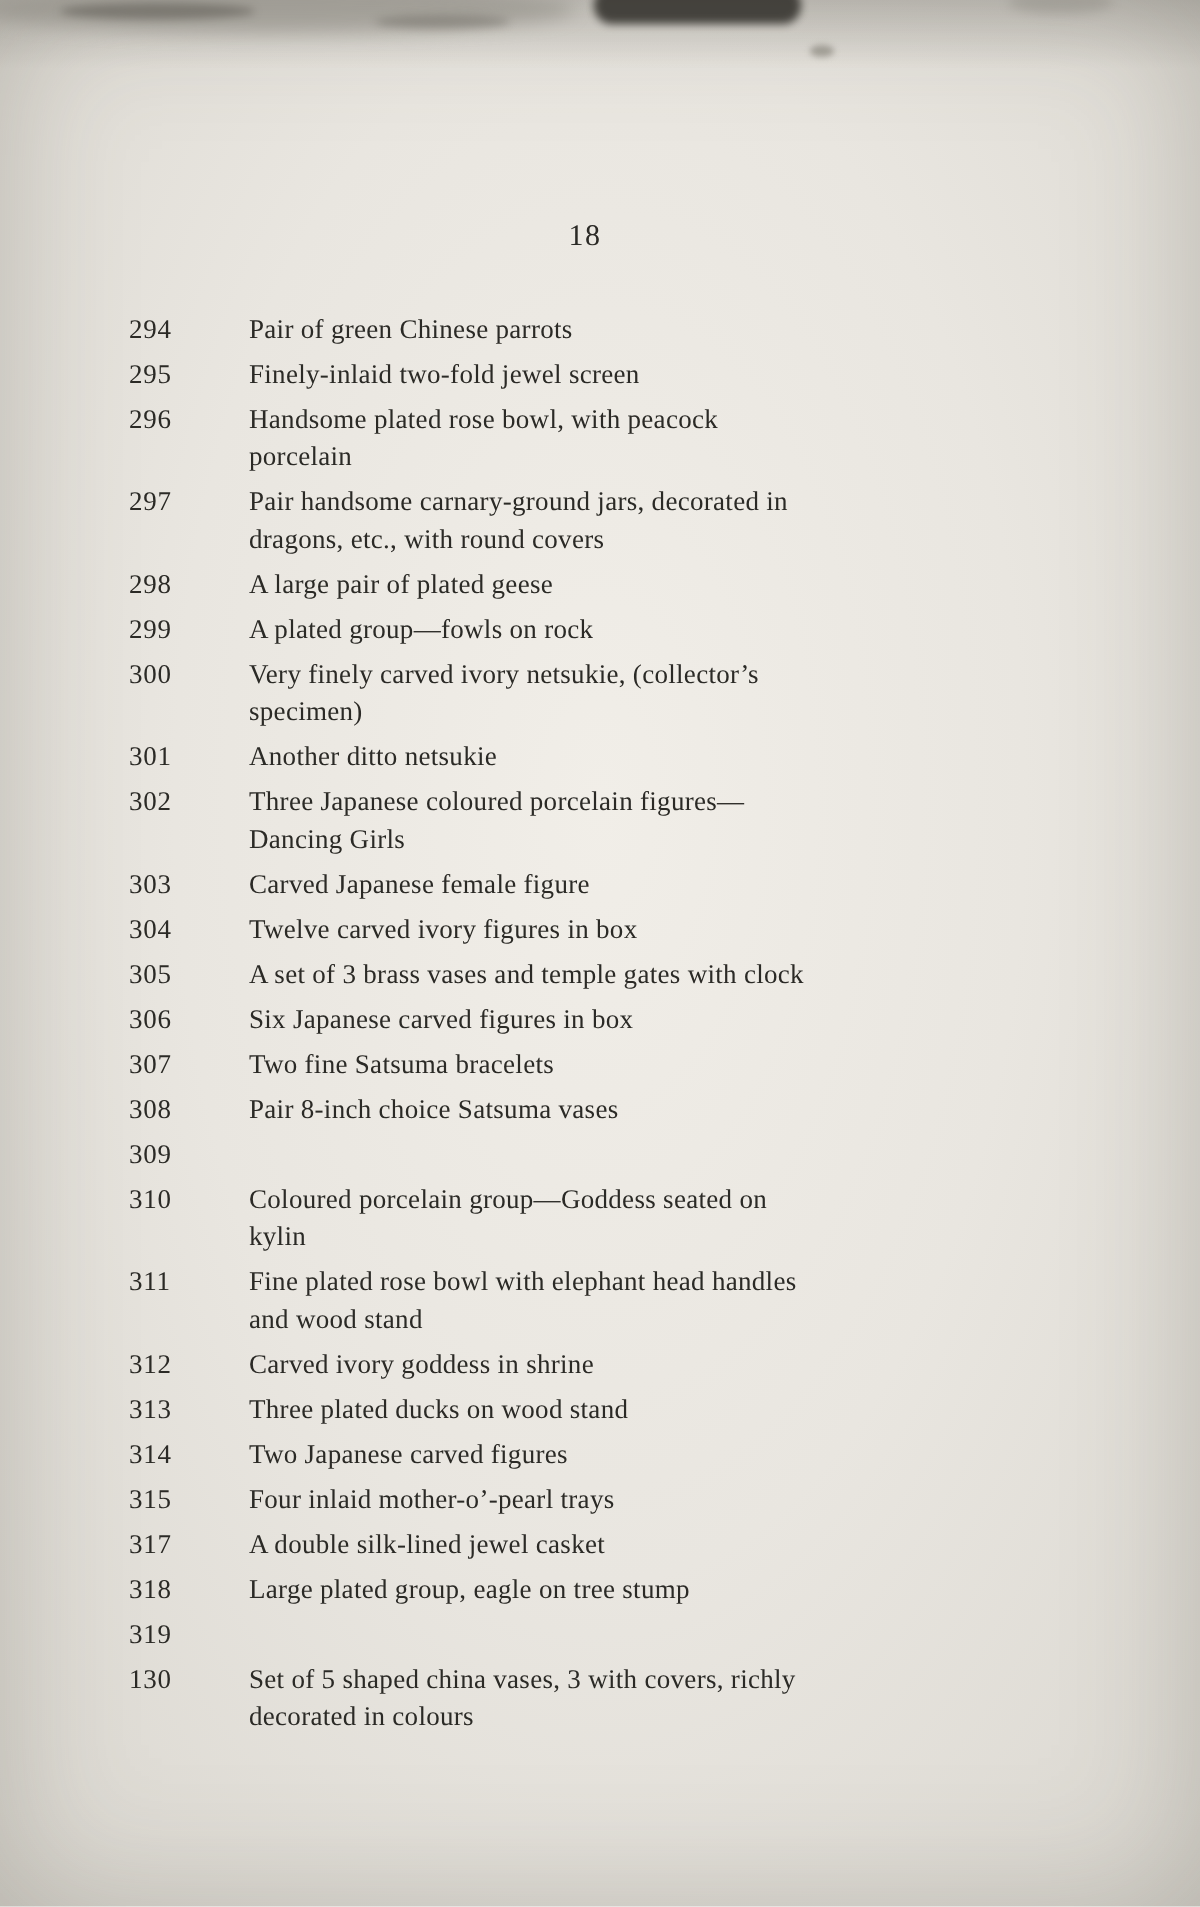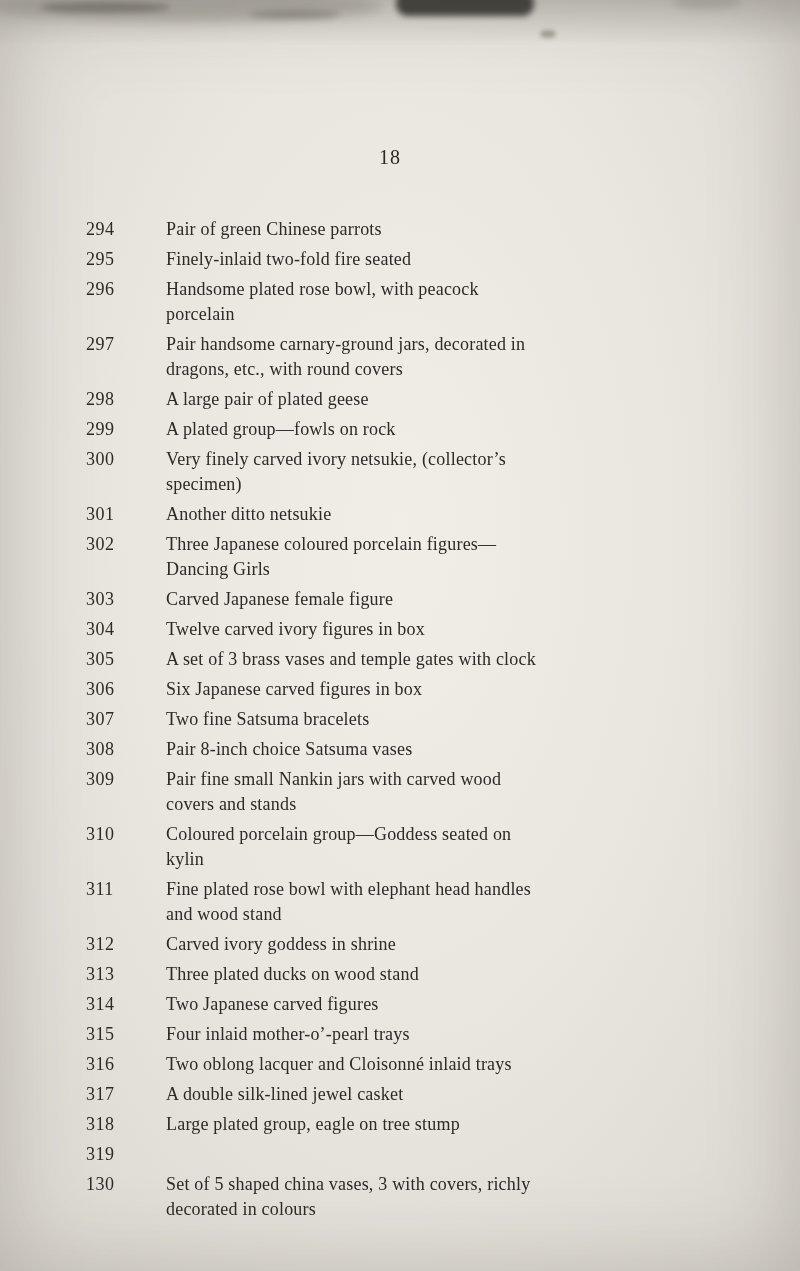--- a/index.html
+++ b/index.html
@@ -44,21 +44,21 @@
     top: 146px;
     left: 0;
     right: 20px;
     text-align: center;
     font-size: 20px;
     letter-spacing: 1px;
     font-family: Liberation Serif, serif;
   }
   .lot-list {
     position: absolute;
-    top: 217px;
+    top: 207px;
     left: 86px;
     width: 662px;
     font-family: Liberation Serif, serif;
   }
   .lot-row {
     display: flex;
     align-items: flex-start;
     margin-bottom: 5px;
   }
   .lot-num {
@@ -92,21 +92,21 @@
   <div class="page-number">18</div>
 
   <div class="lot-list" id="lot-list">
   <div class="lot-row">
     <span class="lot-num">294</span>
     <span class="lot-text">Pair of green Chinese parrots</span>
   </div>
 
   <div class="lot-row">
     <span class="lot-num">295</span>
-    <span class="lot-text">Finely-inlaid two-fold fire seated</span>
+    <span class="lot-text">Finely-inlaid two-fold jewel screen</span>
   </div>
 
   <div class="lot-row">
     <span class="lot-num">296</span>
     <span class="lot-text">Handsome plated rose bowl, with peacock
 porcelain</span>
   </div>
 
   <div class="lot-row">
     <span class="lot-num">297</span>
@@ -166,22 +166,20 @@
     <span class="lot-text">Two fine Satsuma bracelets</span>
   </div>
 
   <div class="lot-row">
     <span class="lot-num">308</span>
     <span class="lot-text">Pair 8-inch choice Satsuma vases</span>
   </div>
 
   <div class="lot-row">
     <span class="lot-num">309</span>
-    <span class="lot-text">Pair fine small Nankin jars with carved wood
-covers and stands</span>
   </div>
 
   <div class="lot-row">
     <span class="lot-num">310</span>
     <span class="lot-text">Coloured porcelain group—Goddess seated on
 kylin</span>
   </div>
 
   <div class="lot-row">
     <span class="lot-num">311</span>
@@ -202,24 +200,20 @@
   <div class="lot-row">
     <span class="lot-num">314</span>
     <span class="lot-text">Two Japanese carved figures</span>
   </div>
 
   <div class="lot-row">
     <span class="lot-num">315</span>
     <span class="lot-text">Four inlaid mother-o’-pearl trays</span>
   </div>
 
-  <div class="lot-row">
-    <span class="lot-num">316</span>
-    <span class="lot-text">Two oblong lacquer and Cloisonné inlaid trays</span>
-  </div>
 
   <div class="lot-row">
     <span class="lot-num">317</span>
     <span class="lot-text">A double silk-lined jewel casket</span>
   </div>
 
   <div class="lot-row">
     <span class="lot-num">318</span>
     <span class="lot-text">Large plated group, eagle on tree stump</span>
   </div>

